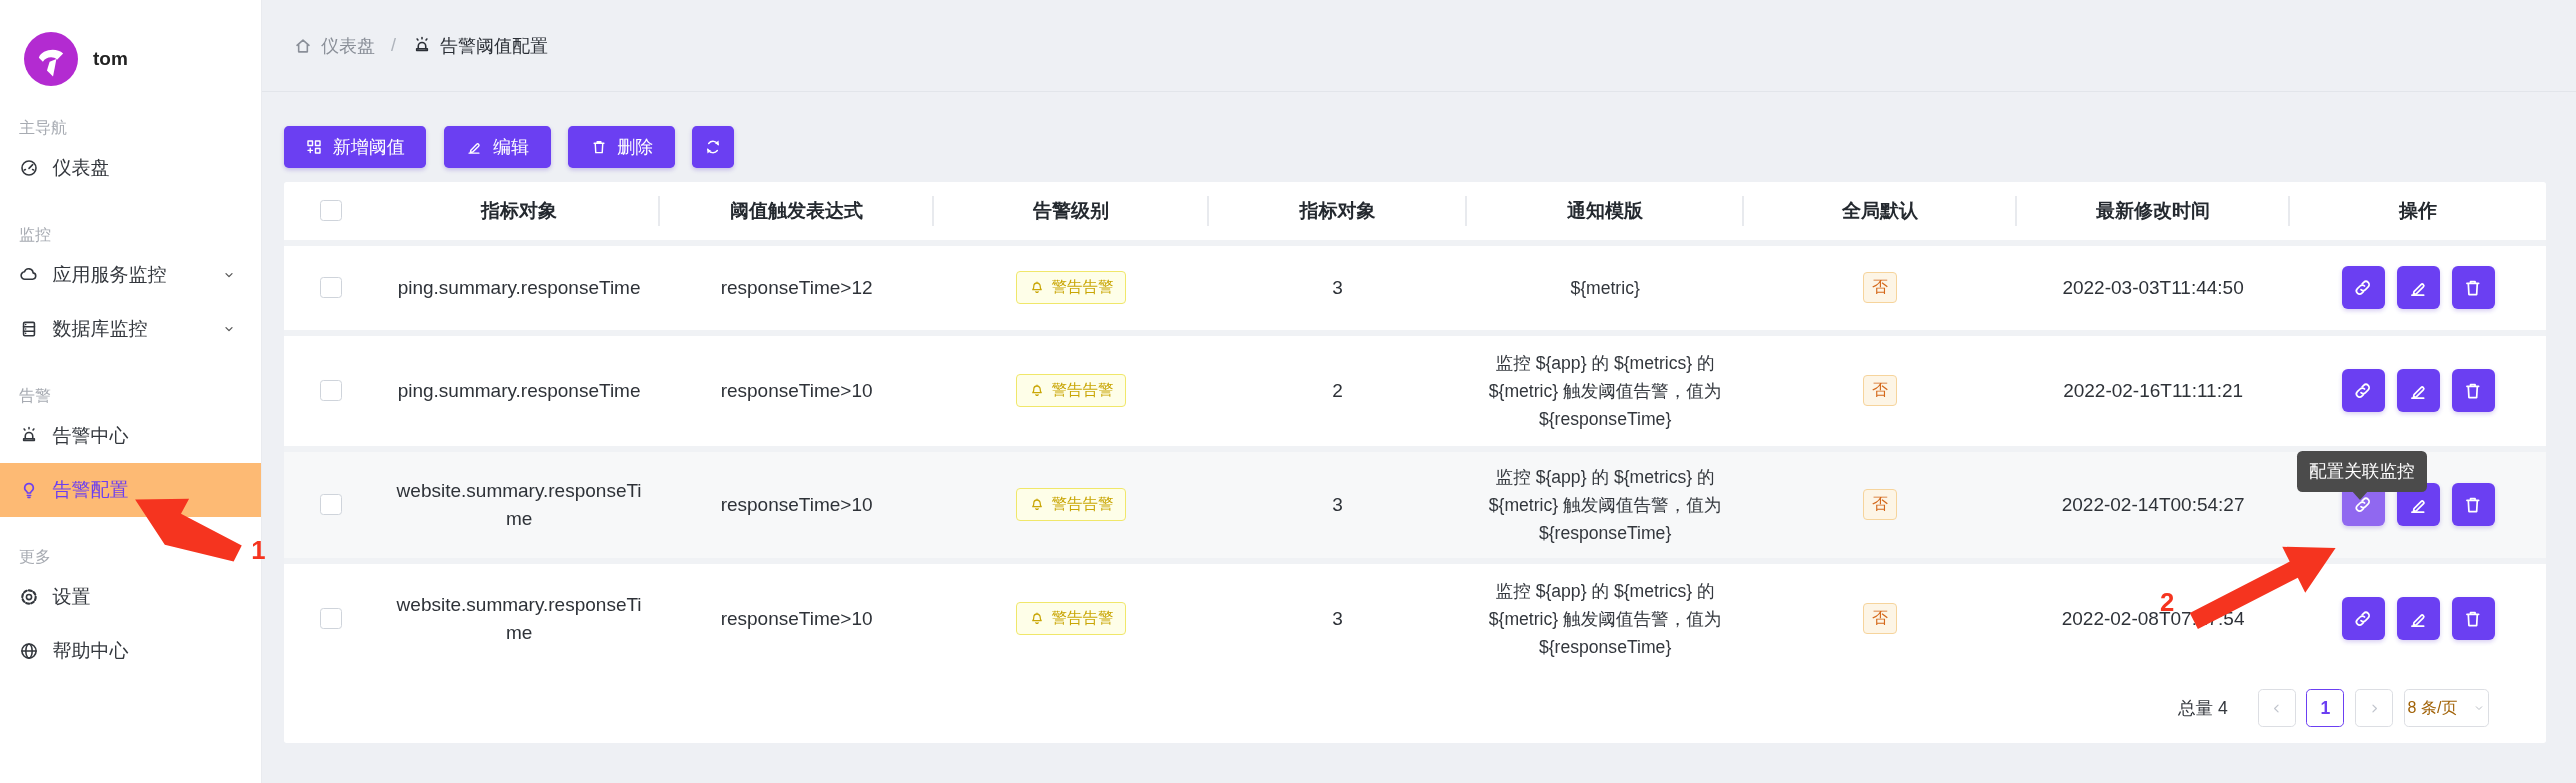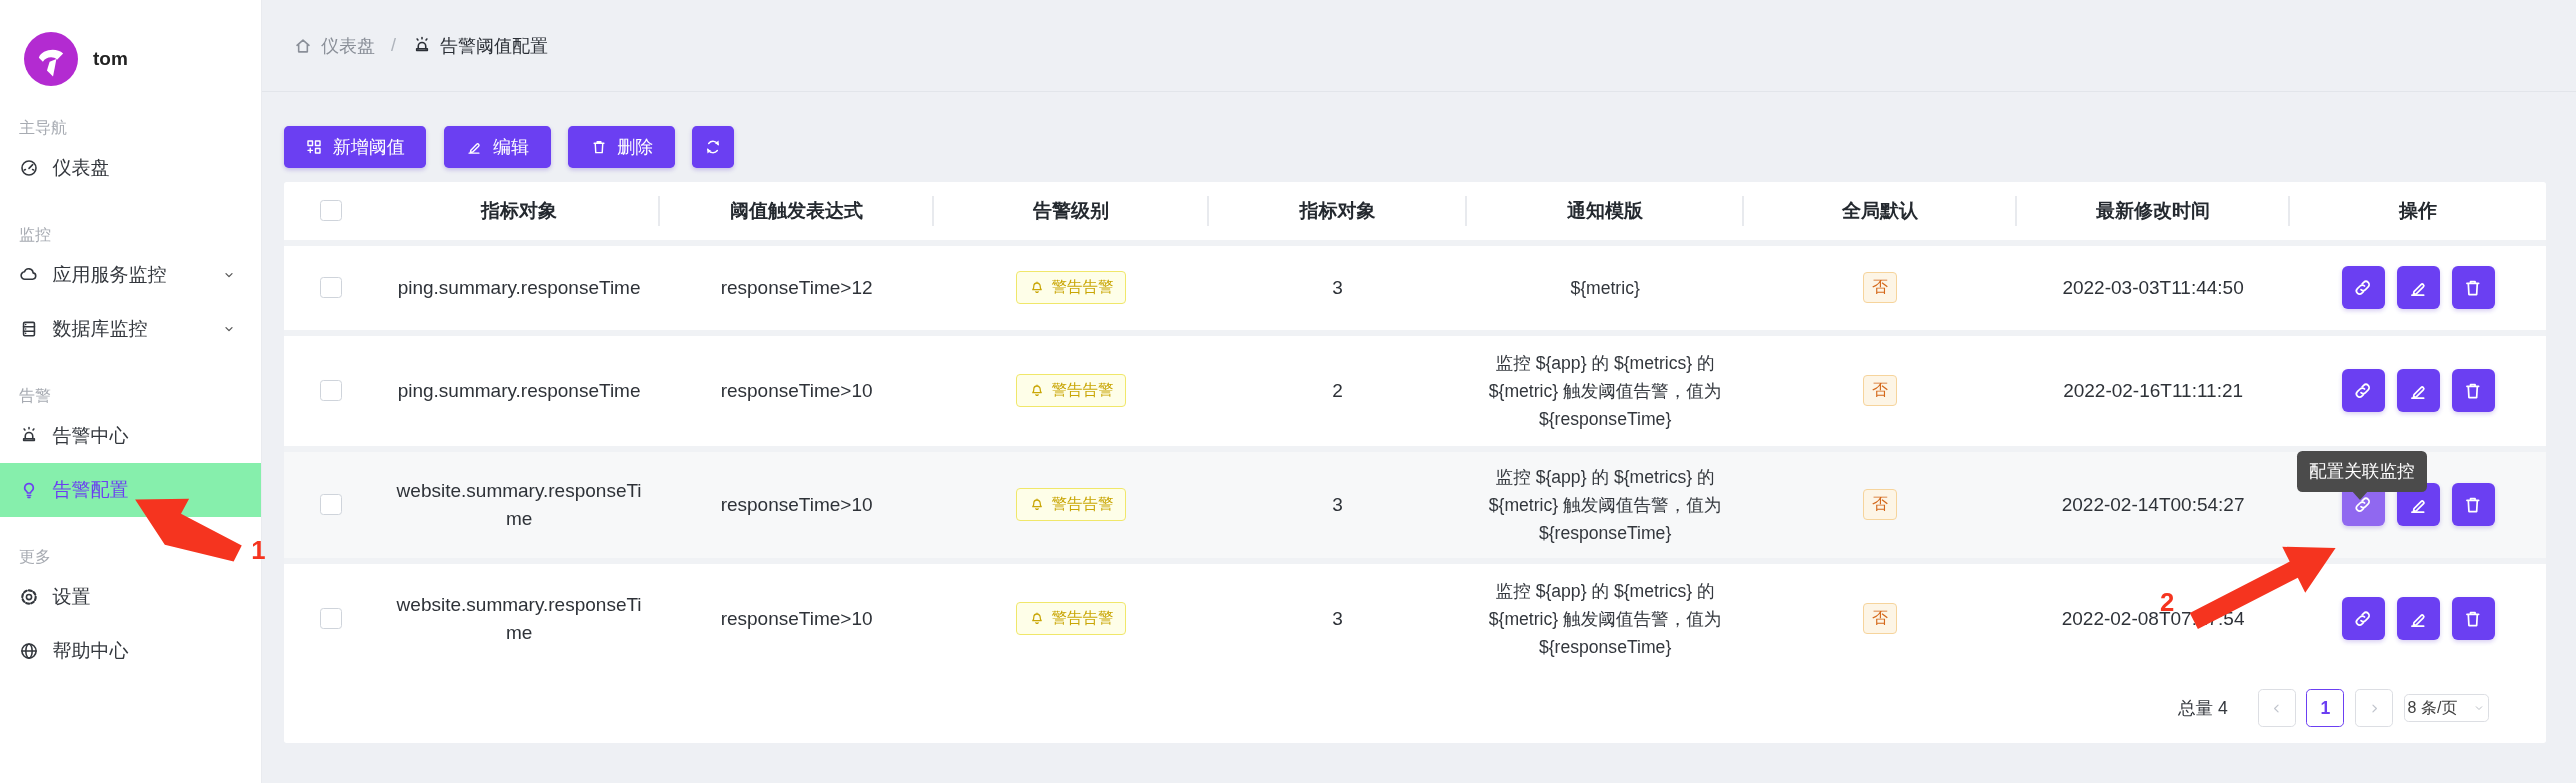--- a/index.html
+++ b/index.html
@@ -13,21 +13,21 @@
 
   
   .sidebar { width:262px; min-width:262px; background:#fff; border-right:1.4px solid #e9ebef; position:relative; }
   .side-logo { display:flex; align-items:center; gap:15px; padding:30px 0 0 24px; height:88px; cursor:pointer; }
   .logo-badge { width:54px; height:54px; }
   .side-user { font-size:19px; font-weight:bold; color:#222; }
   .grp-label { margin:27px 0 0 19px; height:26px; line-height:26px; font-size:16px; color:#a7abb2; }
   .side-item { height:54px; display:flex; align-items:center; gap:13.5px; padding-left:19px; font-size:19px; color:#33373d; cursor:pointer; position:relative; }
   .side-item svg { width:20px; height:20px; flex:none; }
   .side-item .chev { position:absolute; right:24px; width:16px; height:16px; color:#555; }
-  .side-item.active { background:#86efac; color:#6b3ff2; }
+  .side-item.active { background:#fdba74; color:#6b3ff2; }
 
   
   .main { flex:1; display:flex; flex-direction:column; min-width:0; }
   .crumbbar { height:92px; display:flex; align-items:center; padding-left:31px; border-bottom:1.4px solid #e2e5ea; }
   .crumb { display:flex; align-items:center; gap:8px; font-size:18px; }
   .crumb svg { width:20px; height:20px; }
   .crumb-home { color:#8a8f98; cursor:pointer; }
   .crumb-sep { color:#aeb3bb; margin:0 16px; }
   .crumb-cur { color:#2b2f36; }
 
@@ -64,22 +64,22 @@
   .abtn svg { width:21.6px; height:21.6px; }
   .abtn.hov { background:#9068f0; }
 
   
   .tfoot { height:69px; display:flex; align-items:center; justify-content:flex-end; gap:10.8px; padding-right:57px; }
   .total { font-size:17.6px; color:#33373d; margin-right:19px; }
   .pagebox { min-width:38px; height:38px; border:1.4px solid #dcdee3; border-radius:4.7px; background:#fff;
              display:flex; align-items:center; justify-content:center; font-size:17.6px; color:#c0c4cc; cursor:pointer; }
   .pagebox svg { width:15px; height:15px; }
   .pagebox.cur { border-color:#6b3ff2; color:#6b3ff2; font-weight:600; }
-  .pagesize { min-width:85px; height:28px; border:1.4px solid #dcdee3; border-radius:4.7px; background:#fff;
-              display:flex; align-items:center; justify-content:center; gap:16px; font-size:16px; color:#404040; cursor:pointer; }
+  .pagesize { min-width:85px; height:38px; border:1.4px solid #dcdee3; border-radius:4.7px; background:#fff;
+              display:flex; align-items:center; justify-content:center; gap:16px; font-size:16px; color:#a16207; cursor:pointer; }
   .pagesize svg { width:12px; height:12px; color:#b6bac1; }
 
   
   .overlay { position:absolute; left:0; top:0; width:2576px; height:783px; pointer-events:none; z-index:50; }
   .tooltip { position:absolute; left:2297px; top:451px; height:41px; line-height:41px; padding:0 12px;
              background:#4b4b4b; color:#fff; font-size:17.6px; border-radius:5.4px; white-space:nowrap; z-index:60; }
   .tooltip-caret { position:absolute; left:2351px; top:490px; width:0; height:0; z-index:60;
                    border-left:9.5px solid transparent; border-right:9.5px solid transparent; border-top:10.8px solid #4b4b4b; }
 </style>
 </head>

